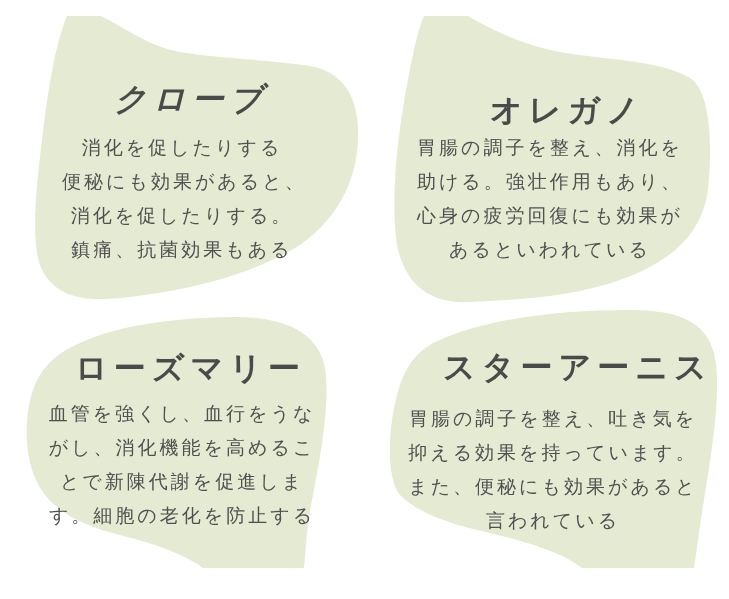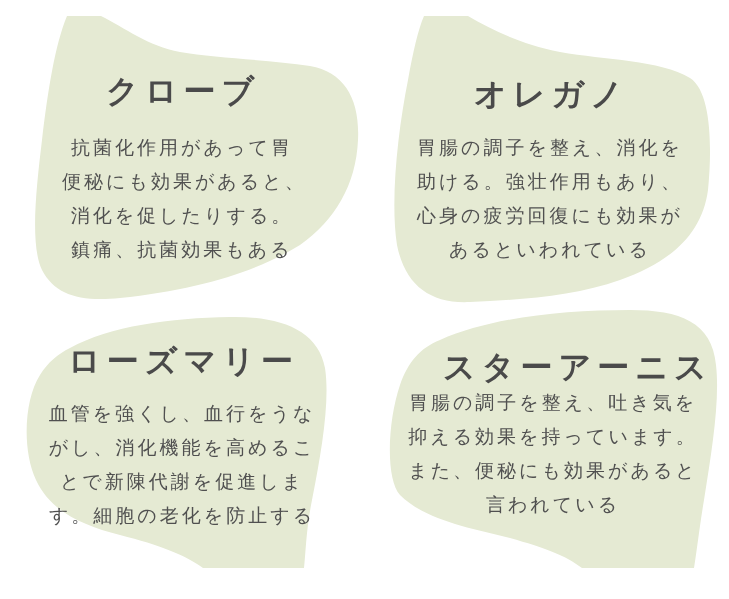--- a/index.html
+++ b/index.html
@@ -59,50 +59,50 @@
            C185,555 160,545 120,535 C80,525 50,510 36,480
            C22,450 24,400 40,375 C48,362 58,354 70,348 Z"></path>
 
   <path fill="#e5ead3" d="M440,340 C490,318 560,310 630,310 C680,310 712,322 716,365
            C720,400 712,450 704,500 C699,530 697,550 694,568 L582,568
            C565,555 545,548 510,538 C470,528 425,520 400,495
            C385,478 388,420 400,385 C408,362 420,348 440,340 Z"></path>
 </svg>
 
 <section>
-  <h2 class="card-title" style="left:106px; top:70px; margin:0;">クローブ</h2>
+  <h2 class="card-title" style="left:106px; top:70px; margin:8px;font-style:italic;">クローブ</h2>
   <div class="card-body" style="left:62px; top:130px; width:240px;">
-    <div>抗菌化作用があって胃</div>
+    <div>消化を促したりする</div>
     <div>便秘にも効果があると、</div>
     <div>消化を促したりする。</div>
     <div>鎮痛、抗菌効果もある</div>
   </div>
 </section>
 
 <section>
-  <h2 class="card-title" style="left:474px; top:73px; margin:0;">オレガノ</h2>
+  <h2 class="card-title" style="left:474px; top:73px; margin:16px;">オレガノ</h2>
   <div class="card-body" style="left:402px; top:130px; width:296px;">
     <div>胃腸の調子を整え、消化を</div>
     <div>助ける。強壮作用もあり、</div>
     <div>心身の疲労回復にも効果が</div>
     <div>あるといわれている</div>
   </div>
 </section>
 
 <section>
-  <h2 class="card-title" style="left:68px; top:340px; margin:0;">ローズマリー</h2>
+  <h2 class="card-title" style="left:68px; top:340px; margin:7px;">ローズマリー</h2>
   <div class="card-body" style="left:34px; top:396px; width:296px;">
     <div>血管を強くし、血行をうな</div>
     <div>がし、消化機能を高めるこ</div>
     <div>とで新陳代謝を促進しま</div>
     <div>す。細胞の老化を防止する</div>
   </div>
 </section>
 
 <section>
   <h2 class="card-title" style="left:440px; top:343px; margin:3px;">スターアーニス</h2>
-  <div class="card-body" style="left:396px; top:385px; width:314px;">
+  <div class="card-body" style="left:396px; top:401px; width:314px;">
     <div>胃腸の調子を整え、吐き気を</div>
     <div>抑える効果を持っています。</div>
     <div>また、便秘にも効果があると</div>
     <div>言われている</div>
   </div>
 </section>
 
 </body></html>

